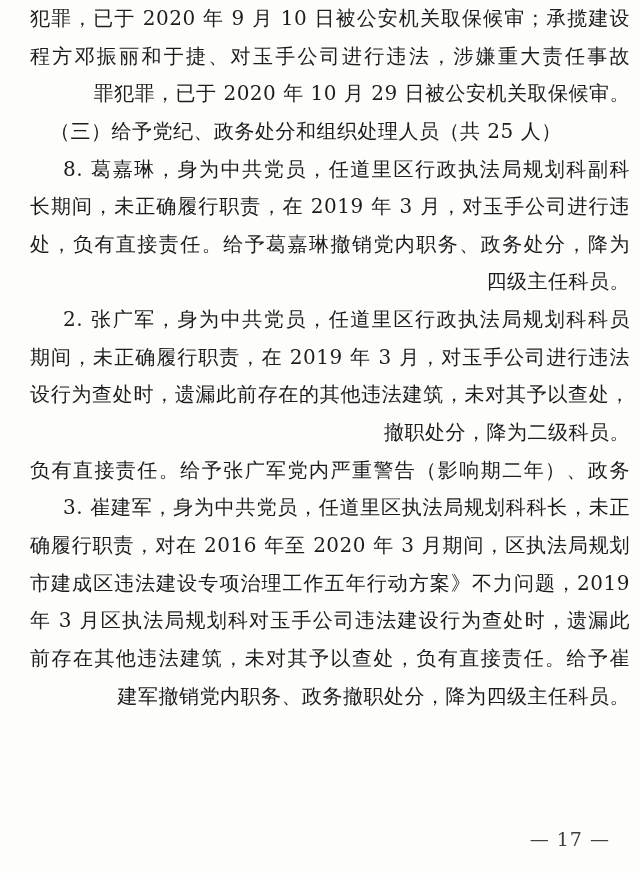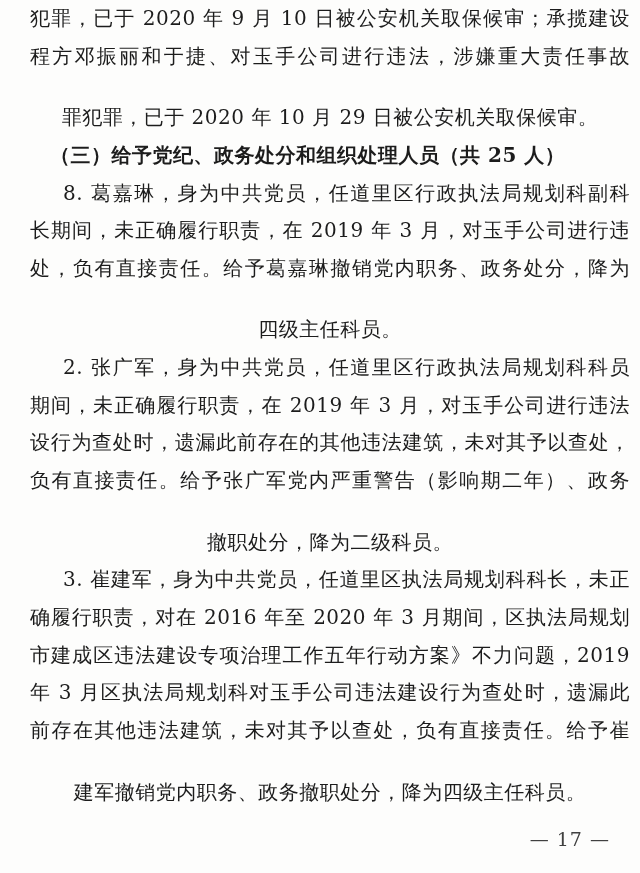--- a/index.html
+++ b/index.html
@@ -30,26 +30,25 @@
     overflow: hidden;
   }
   
   .j {
     text-align: justify;
     text-align-last: justify;
   }
   
   .n {
     white-space: nowrap;
-    text-align: center;
-    margin-top: 24px;
+    text-align: right;
   }
   
   .h {
-    font-weight: bold;
+    font-weight: normal;
     text-indent: 20px;
     white-space: nowrap;
     text-align: left;
   }
   
   .ind {
     text-indent: 33px;
   }
   .footer {
     position: absolute;
@@ -70,22 +69,22 @@
     <div class="ln j">程方邓振丽和于捷、对玉手公司进行违法，涉嫌重大责任事故</div>
     <div class="ln n">罪犯罪，已于 2020 年 10 月 29 日被公安机关取保候审。</div>
     <div class="ln h">（三）给予党纪、政务处分和组织处理人员（共 25 人）</div>
     <div class="ln j ind">8. 葛嘉琳，身为中共党员，任道里区行政执法局规划科副科</div>
     <div class="ln j">长期间，未正确履行职责，在 2019 年 3 月，对玉手公司进行违法</div>
     <div class="ln j">处，负有直接责任。给予葛嘉琳撤销党内职务、政务处分，降为</div>
     <div class="ln n">四级主任科员。</div>
     <div class="ln j ind">2. 张广军，身为中共党员，任道里区行政执法局规划科科员</div>
     <div class="ln j">期间，未正确履行职责，在 2019 年 3 月，对玉手公司进行违法建</div>
     <div class="ln j">设行为查处时，遗漏此前存在的其他违法建筑，未对其予以查处，</div>
+    <div class="ln n">撤职处分，降为二级科员。</div>
     <div class="ln j">负有直接责任。给予张广军党内严重警告（影响期二年）、政务</div>
-    <div class="ln n">撤职处分，降为二级科员。</div>
     <div class="ln j ind">3. 崔建军，身为中共党员，任道里区执法局规划科科长，未正</div>
     <div class="ln j">确履行职责，对在 2016 年至 2020 年 3 月期间，区执法局规划科</div>
     <div class="ln j">市建成区违法建设专项治理工作五年行动方案》不力问题，2019</div>
     <div class="ln j">年 3 月区执法局规划科对玉手公司违法建设行为查处时，遗漏此</div>
     <div class="ln j">前存在其他违法建筑，未对其予以查处，负有直接责任。给予崔</div>
     <div class="ln n">建军撤销党内职务、政务撤职处分，降为四级主任科员。</div>
   </div>
 
   <div class="footer">
     <span>— 17 —</span>

